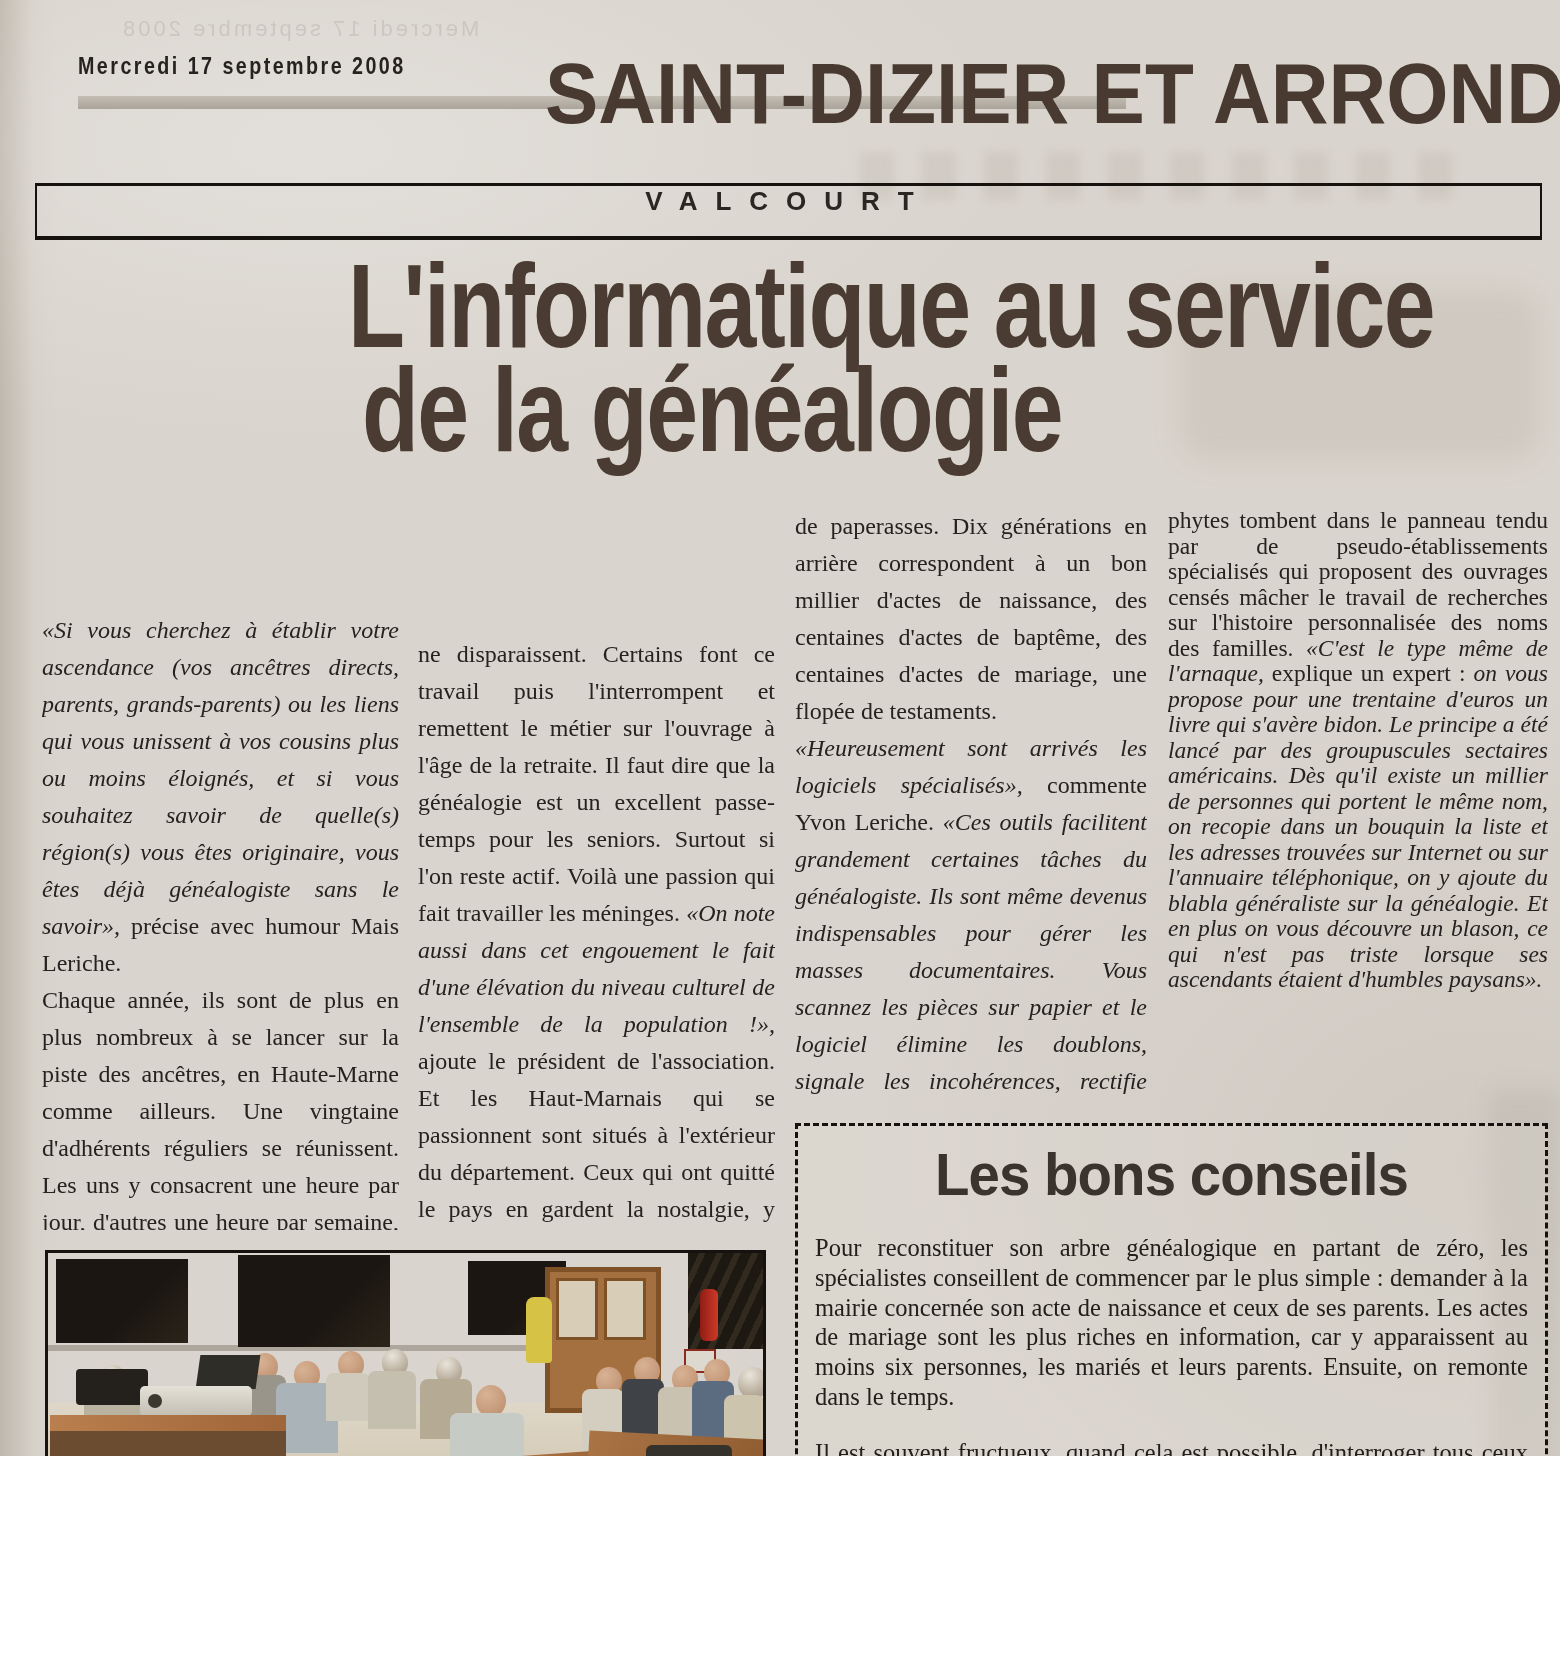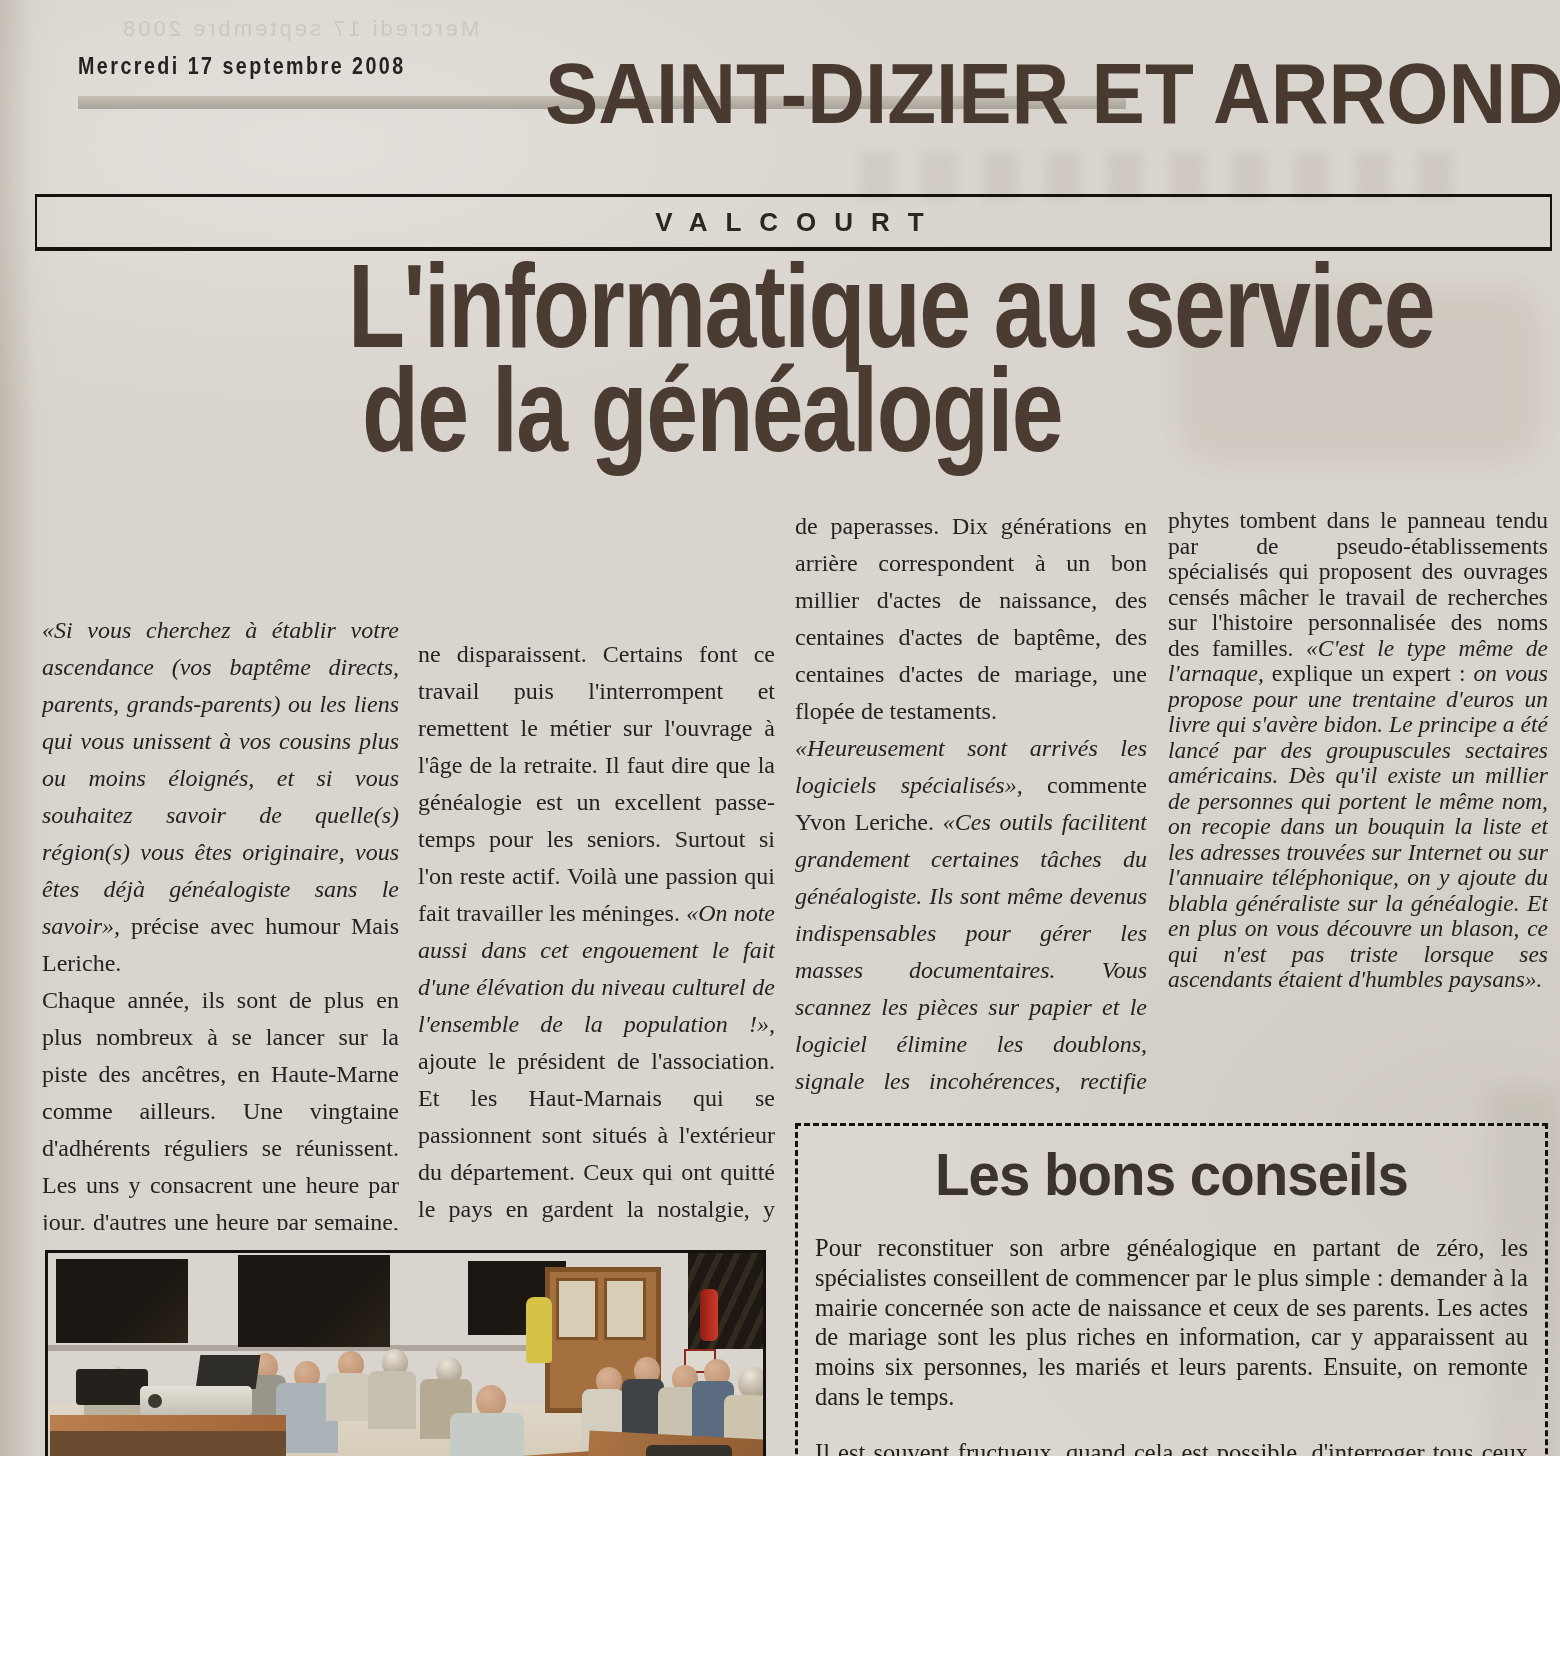--- a/index.html
+++ b/index.html
@@ -22,24 +22,24 @@
     background:linear-gradient(180deg,#c3bdb4,#aaa49a);}
   .masthead{top:50px;left:545px;font-size:86px;font-weight:bold;color:#483a30;
     letter-spacing:0px;white-space:nowrap;transform:scaleX(.93);transform-origin:left;line-height:1;}
   .ghostrow{top:152px;left:860px;width:600px;height:48px;opacity:.5;filter:blur(5px);
     background:repeating-linear-gradient(90deg, rgba(95,85,72,.16) 0 34px, transparent 34px 62px);}
   .ghostblob1{top:290px;left:1180px;width:360px;height:170px;filter:blur(14px);
     background:rgba(125,108,90,.10);border-radius:30px;}
   .ghostblob2{top:1090px;left:1490px;width:70px;height:420px;filter:blur(10px);
     background:rgba(130,120,104,.12);}
   
-  .valbox{top:194px;left:35px;width:1503px;height:50px;
+  .valbox{top:183px;left:35px;width:1503px;height:50px;
     border-top:3px solid #16130f;border-bottom:4px solid #16130f;
     border-left:2px solid #16130f;border-right:2px solid #16130f;
-    display:flex;align-items:center;justify-content:center;padding-left:10px;}
+    display:flex;justify-content:center;}
   .valbox span{font-family:"Liberation Sans",sans-serif;font-size:26px;font-weight:bold;
     letter-spacing:18px;color:#2a2622;}
   
   .hl{font-family:"Liberation Sans",sans-serif;font-weight:bold;color:#4a3c32;
     font-size:118px;line-height:.92;letter-spacing:-2px;white-space:nowrap;
     transform:scaleX(.79);transform-origin:left;}
   .hl1{top:252px;left:348px;}
   .hl2{top:356px;left:362px;}
   
   .lead{top:478px;left:42px;width:740px;font-family:"Liberation Sans",sans-serif;
@@ -107,21 +107,21 @@
 
   <div class="abs valbox">
     <span>VALCOURT</span>
   </div>
 
   <div class="abs hl hl1">L'informatique au service</div>
   <div class="abs hl hl2">de la généalogie</div>
 
 
   <div class="abs col c1">
-    <p><span class="it">«Si vous cherchez à établir votre ascendance (vos baptême directs, parents, grands-parents) ou les liens qui vous unissent à vos cousins plus ou moins éloignés, et si vous souhaitez savoir de quelle(s) région(s) vous êtes originaire, vous êtes déjà généalogiste sans le savoir», </span><span>précise avec humour Mais Leriche.</span></p>
+    <p><span class="it">«Si vous cherchez à établir votre ascendance (vos ancêtres directs, parents, grands-parents) ou les liens qui vous unissent à vos cousins plus ou moins éloignés, et si vous souhaitez savoir de quelle(s) région(s) vous êtes originaire, vous êtes déjà généalogiste sans le savoir», </span><span>précise avec humour Mais Leriche.</span></p>
     <p>Chaque année, ils sont de plus en plus nombreux à se lancer sur la piste des ancêtres, en Haute-Marne comme ailleurs. Une vingtaine d'adhérents réguliers se réunissent. Les uns y consacrent une heure par jour, d'autres une heure par semaine, cela dépend du temps que l'on a. Le mieux est de débuter jeune. En effet, il faut très tôt réunir les documents d'état civil et faire parler les parents avant qu'ils</p>
   </div>
 
   <div class="abs col c2">
     <p><span>ne disparaissent. Certains font ce travail puis l'interrompent et remettent le métier sur l'ouvrage à l'âge de la retraite. Il faut dire que la généalogie est un excellent passe-temps pour les seniors. Surtout si l'on reste actif. Voilà une passion qui fait travailler les méninges. </span><span class="it">«On note aussi dans cet engouement le fait d'une élévation du niveau culturel de l'ensemble de la population !», </span><span>ajoute le président de l'association. Et les Haut-Marnais qui se passionnent sont situés à l'extérieur du département. Ceux qui ont quitté le pays en gardent la nostalgie, y compris celle de leurs racines.</span></p>
     <h4 class="sans">Des logiciels utiles</h4>
   </div>
 
   <div class="abs col c3">
     <p>de paperasses. Dix générations en arrière correspondent à un bon millier d'actes de naissance, des centaines d'actes de baptême, des centaines d'actes de mariage, une flopée de testaments.</p>

